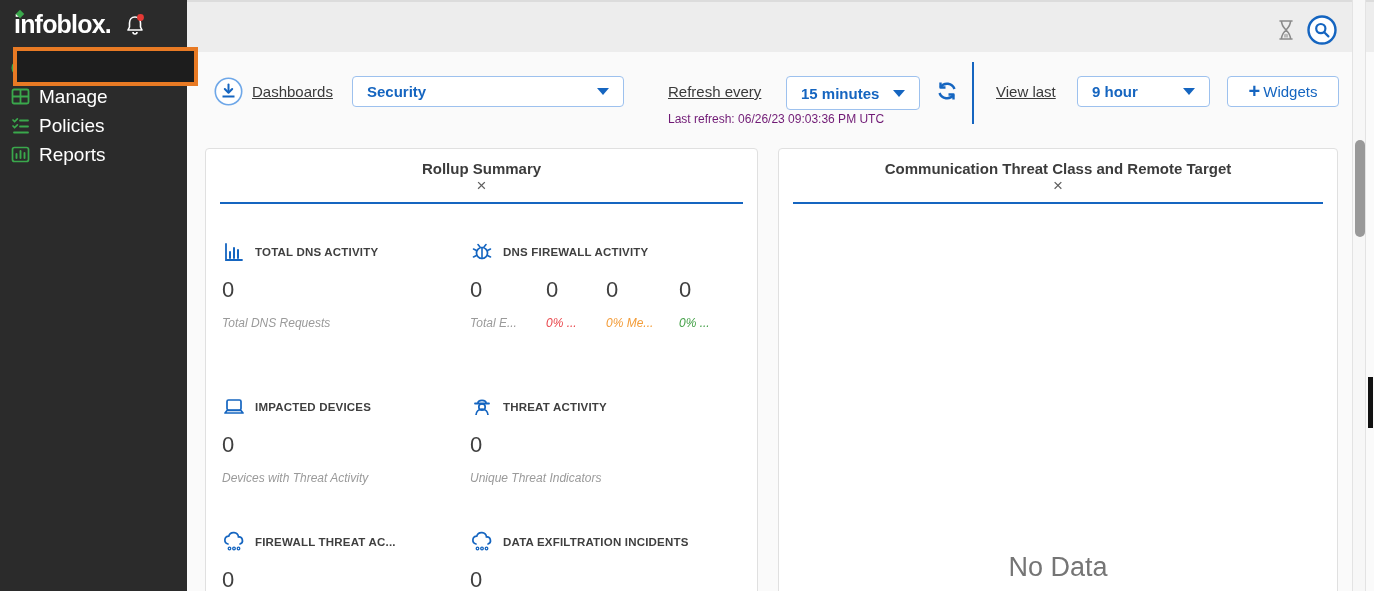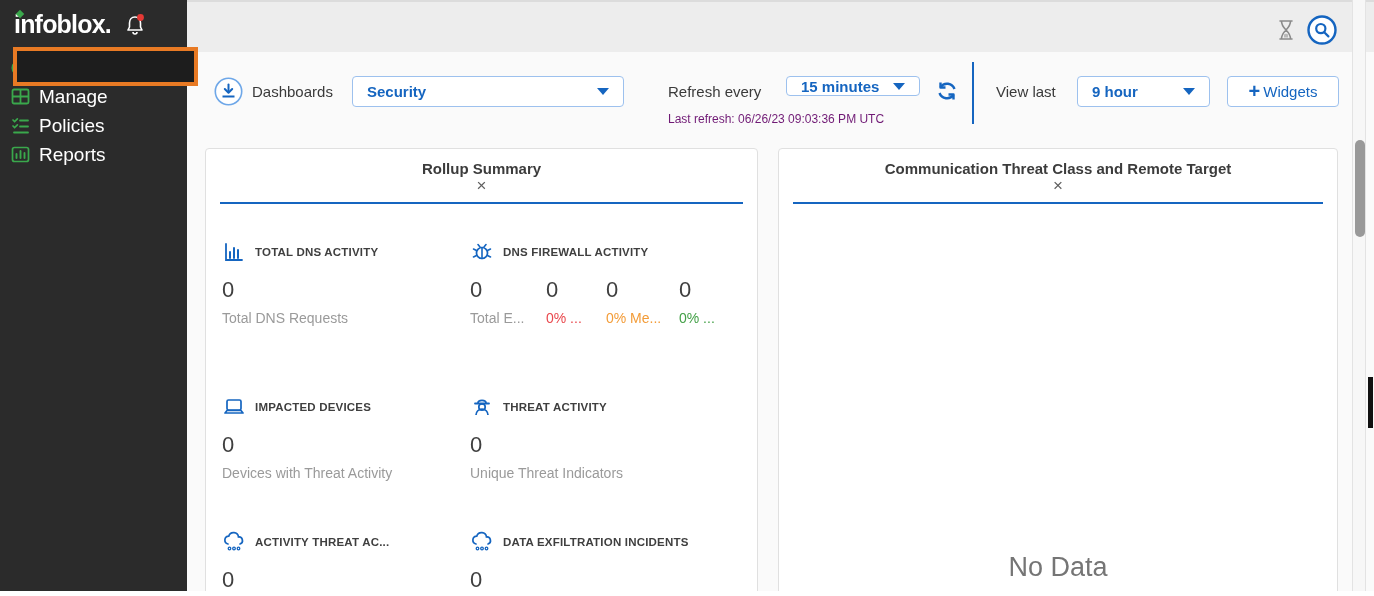--- a/index.html
+++ b/index.html
@@ -20,42 +20,42 @@
   
   .annot-box { position:absolute; left:13px; top:47px; width:185px; height:39px; background:#1d1d1d; border:4px solid #e87a24; z-index:11; }
 
   
   .topbar { position:absolute; left:187px; top:0; width:1187px; height:52px; background:#ededed; border-top:2px solid #dcdcdc; z-index:5; }
   .topbar-icons { position:absolute; right:36px; top:12px; display:flex; align-items:center; gap:10px; }
   .content { position:absolute; left:187px; top:52px; width:1187px; height:539px; background:#fafafa; z-index:4; }
 
   
   .toolbar-el { position:absolute; z-index:6; }
-  .tb-label { font-size:15px; color:#3a3a3a; }
+  .tb-label { font-size:15px; color:#3a3a3a;text-decoration:underline; }
   .select-box { display:flex; align-items:center; justify-content:space-between; border:1px solid #9dc1ee; border-radius:4px; background:#fff; padding:0 14px; color:#1565c0; font-size:15px; cursor:pointer;font-weight:bold; }
   .caret { width:0; height:0; border-left:6px solid transparent; border-right:6px solid transparent; border-top:7px solid #1565c0; }
   .widgets-btn { display:flex; align-items:center; justify-content:center; gap:3px; border:1px solid #9dc1ee; border-radius:4px; background:#fff; color:#1565c0; font-size:15px; cursor:pointer; }
   .widgets-btn .plus { font-size:20px; font-weight:bold; line-height:1; margin-top:-2px; }
   .vdivider { position:absolute; width:2px; background:#1565c0; z-index:6; }
   .last-refresh { position:absolute; font-size:12px; color:#701a75; z-index:6; }
 
   
   .panel { position:absolute; background:#fff; border:1px solid #e0e0e0; border-radius:4px; z-index:6; }
   .panel-head { display:flex; align-items:center; justify-content:space-between; padding:11px 14px 8px 14px;flex-direction:column; }
   .panel-title { font-size:15px; font-weight:bold; color:#3c3c3c; }
   .panel-close { font-size:17px; color:#5f5f5f; cursor:pointer; line-height:1; }
   .panel-rule { height:2px; background:#1565c0; margin:0 14px; }
 
   
   .rollup-grid { display:grid; grid-template-columns:248px 1fr; grid-template-rows:155px 135px auto; padding:36px 0 0 16px; }
   .tile-head { display:flex; align-items:center; }
   .tile-head .t-icon { width:24px; height:24px; margin-right:9px; display:flex; align-items:center; justify-content:center; }
   .tile-title { font-size:11.5px; font-weight:bold; color:#3f3f3f; letter-spacing:.2px; }
   .tile-value { font-size:22px; color:#3f3f3f; margin-top:13px; }
-  .tile-sub { font-size:14px; color:#9a9a9a; margin-top:7px; }
+  .tile-sub { font-size:12px; color:#9a9a9a; margin-top:13px;font-style:italic; }
   .stats-row { display:flex; }
   .stat { margin-right:0; }
   .stat .tile-sub.c-red { color:#e9484d; }
   .stat .tile-sub.c-orange { color:#f39c38; }
   .stat .tile-sub.c-green { color:#43a047; }
   .stat-w1{width:76px;} .stat-w2{width:60px;} .stat-w3{width:73px;}
 
   .no-data { text-align:center; margin-top:348px; font-size:27px; color:#757575; }
 
   
@@ -169,21 +169,21 @@
 
   <div class="toolbar-el tb-label" style="left:252px; top:83px;">Dashboards</div>
 
   <div class="toolbar-el select-box" style="left:352px; top:76px; width:272px; height:31px;">
     <span>Security</span>
     <span class="caret"></span>
   </div>
 
   <div class="toolbar-el tb-label" style="left:668px; top:83px;">Refresh every</div>
 
-  <div class="toolbar-el select-box" style="left:786px; top:76px; width:134px; height:20px;">
+  <div class="toolbar-el select-box" style="left:786px; top:76px; width:134px; height:34px;">
     <span>15 minutes</span>
     <span class="caret"></span>
   </div>
 
   <div class="toolbar-el" style="left:936px; top:80px;">
     <span>
       <svg width="22" height="22" viewBox="0 0 22 22">
         <path d="M18.5 9 A8 8 0 0 0 4.5 7" fill="none" stroke="#1565c0" stroke-width="2.4"></path>
         <path d="M4.5 2.5 V7.5 H9.5" fill="none" stroke="#1565c0" stroke-width="2.4" stroke-linejoin="round"></path>
         <path d="M3.5 13 A8 8 0 0 0 17.5 15" fill="none" stroke="#1565c0" stroke-width="2.4"></path>
@@ -295,21 +295,21 @@
       <div class="tile">
         <div class="tile-head">
           <span class="t-icon">
             <svg width="24" height="24" viewBox="0 0 24 24">
               <path d="M6 14 a4 4 0 0 1 .8-7.9 A5 5 0 0 1 16.5 7 a3.6 3.6 0 0 1 1.5 7" fill="none" stroke="#1565c0" stroke-width="1.7" stroke-linecap="round"></path>
               <circle cx="7.5" cy="18.5" r="1.3" fill="none" stroke="#1565c0" stroke-width="1.3"></circle>
               <circle cx="12" cy="18.5" r="1.3" fill="none" stroke="#1565c0" stroke-width="1.3"></circle>
               <circle cx="16.5" cy="18.5" r="1.3" fill="none" stroke="#1565c0" stroke-width="1.3"></circle>
             </svg>
           </span>
-          <span class="tile-title">ACTIVITY THREAT AC...</span>
+          <span class="tile-title">FIREWALL THREAT AC...</span>
         </div>
         <div class="tile-value">0</div>
         <div class="tile-sub">BloxOne Endpoints with Thr...</div>
       </div>
 
       <div class="tile">
         <div class="tile-head">
           <span class="t-icon">
             <svg width="24" height="24" viewBox="0 0 24 24">
               <path d="M6 14 a4 4 0 0 1 .8-7.9 A5 5 0 0 1 16.5 7 a3.6 3.6 0 0 1 1.5 7" fill="none" stroke="#1565c0" stroke-width="1.7" stroke-linecap="round"></path>

